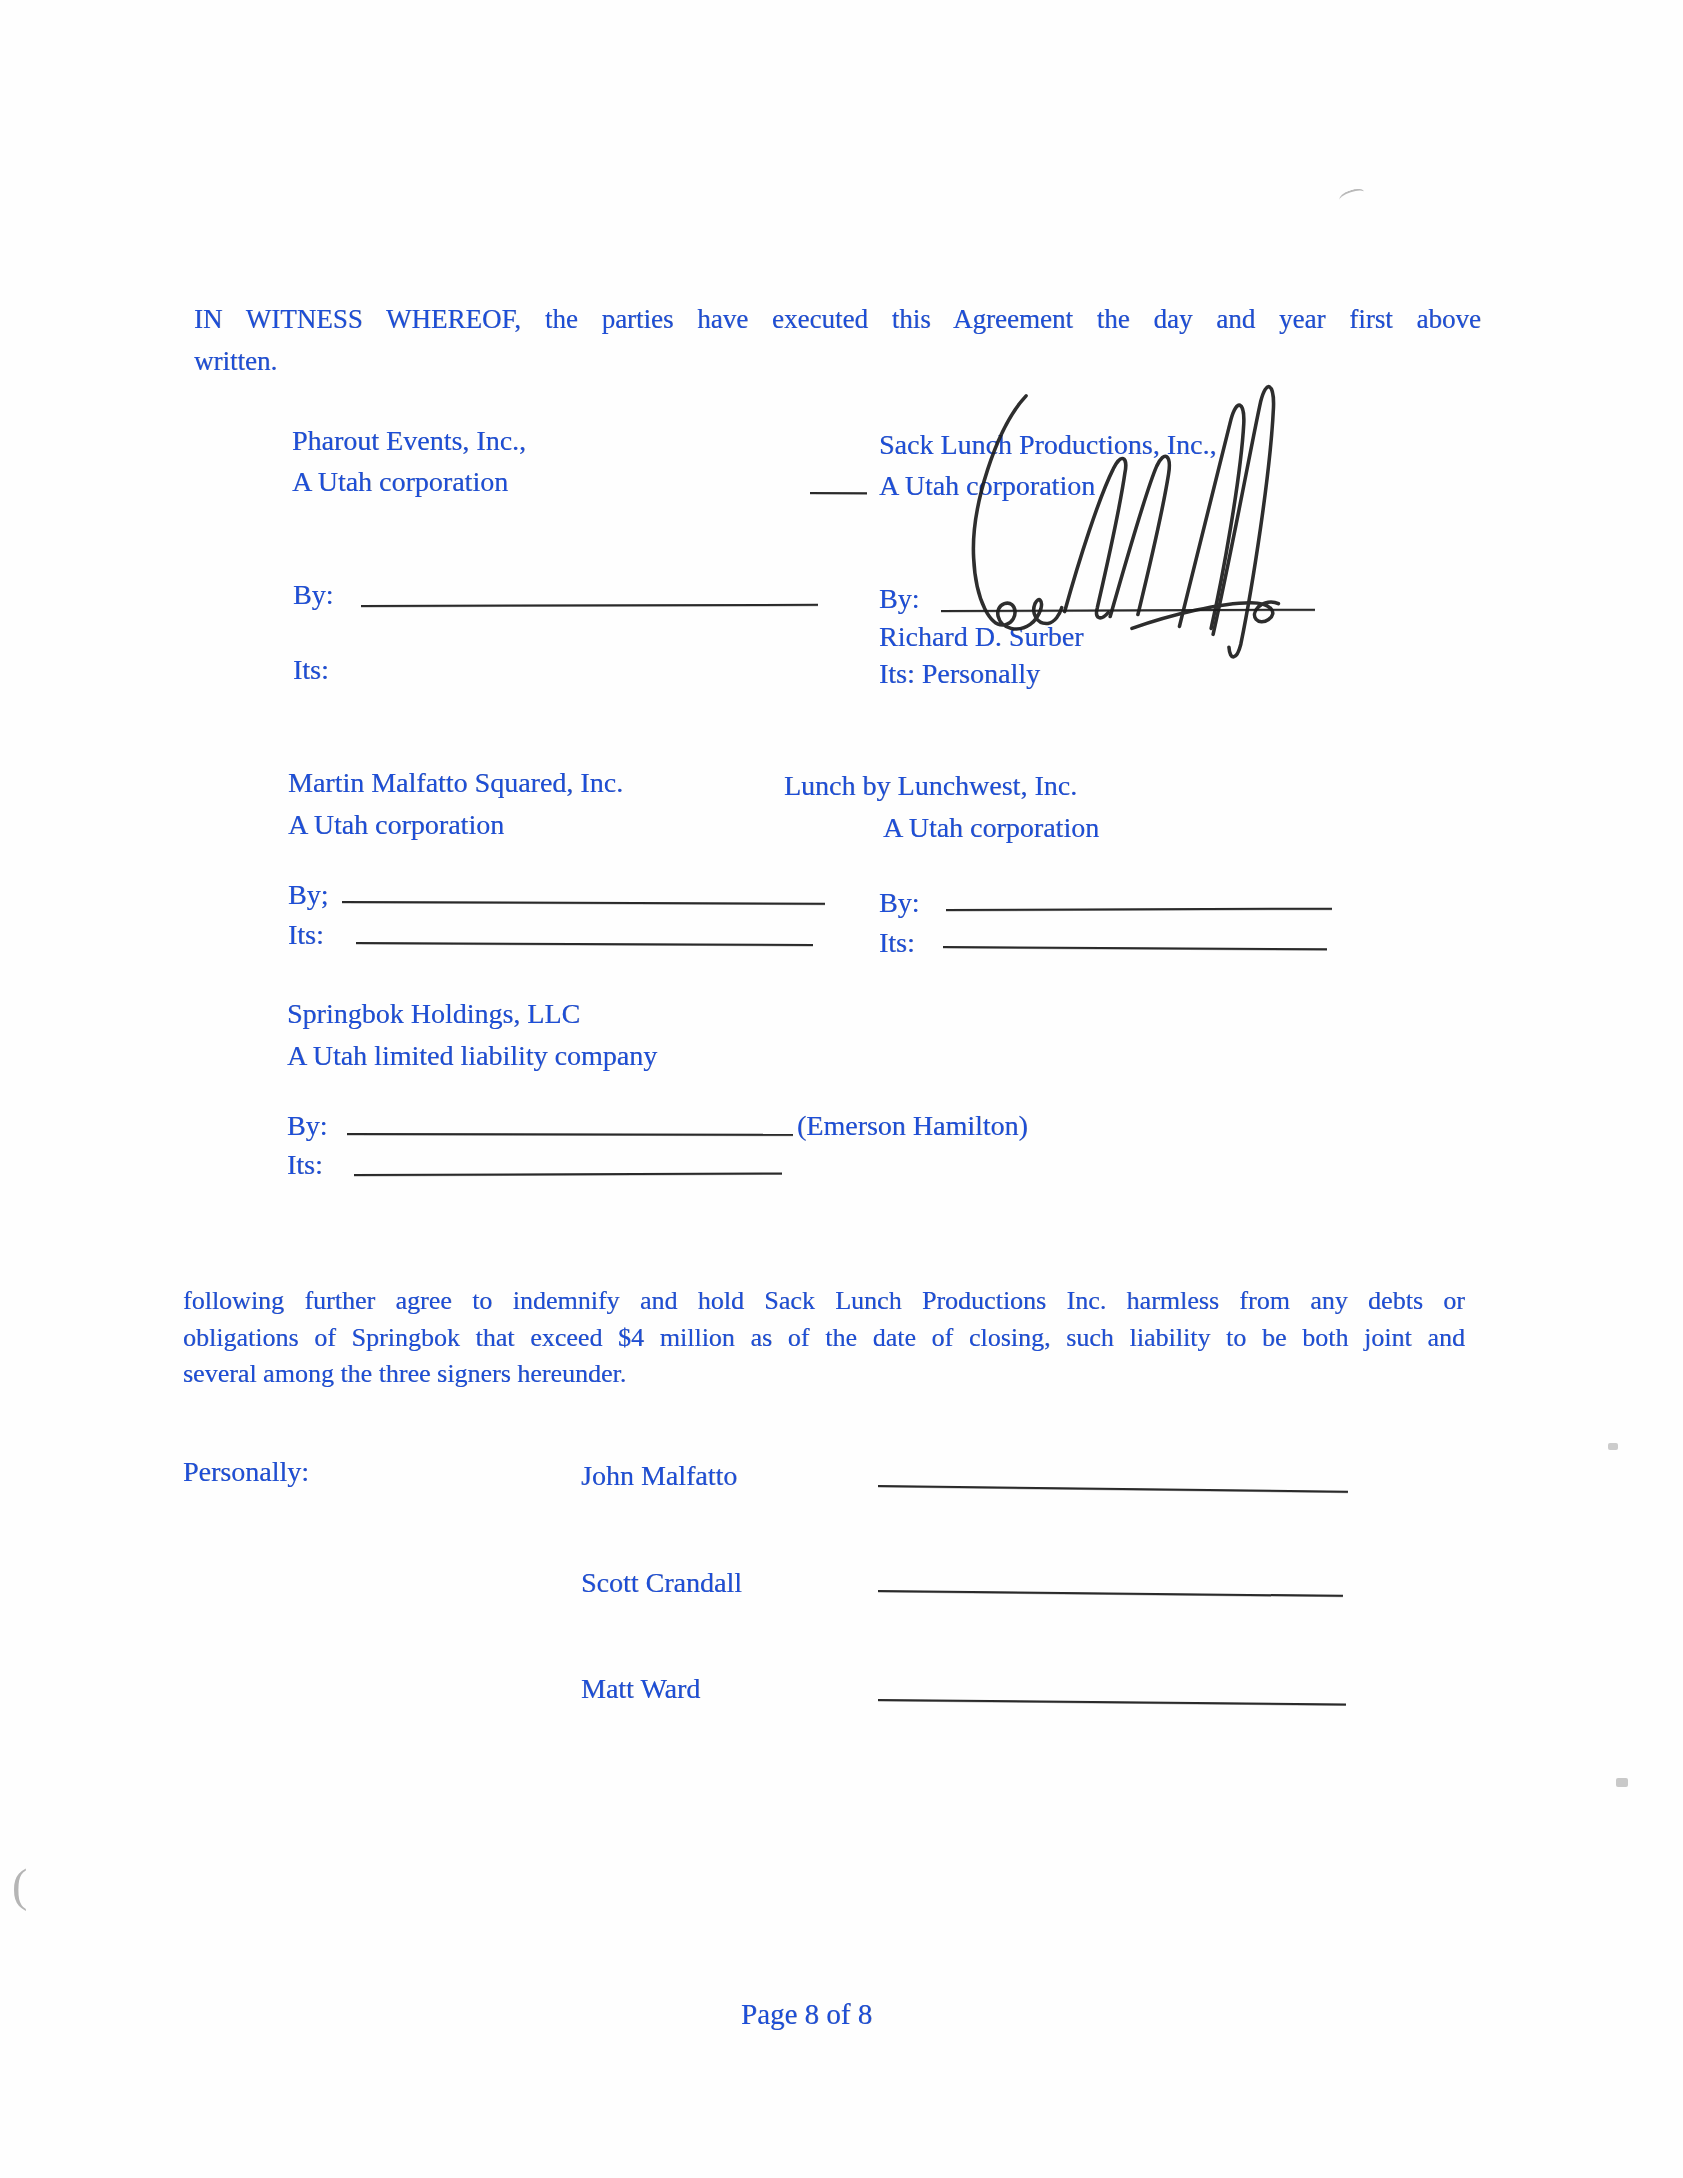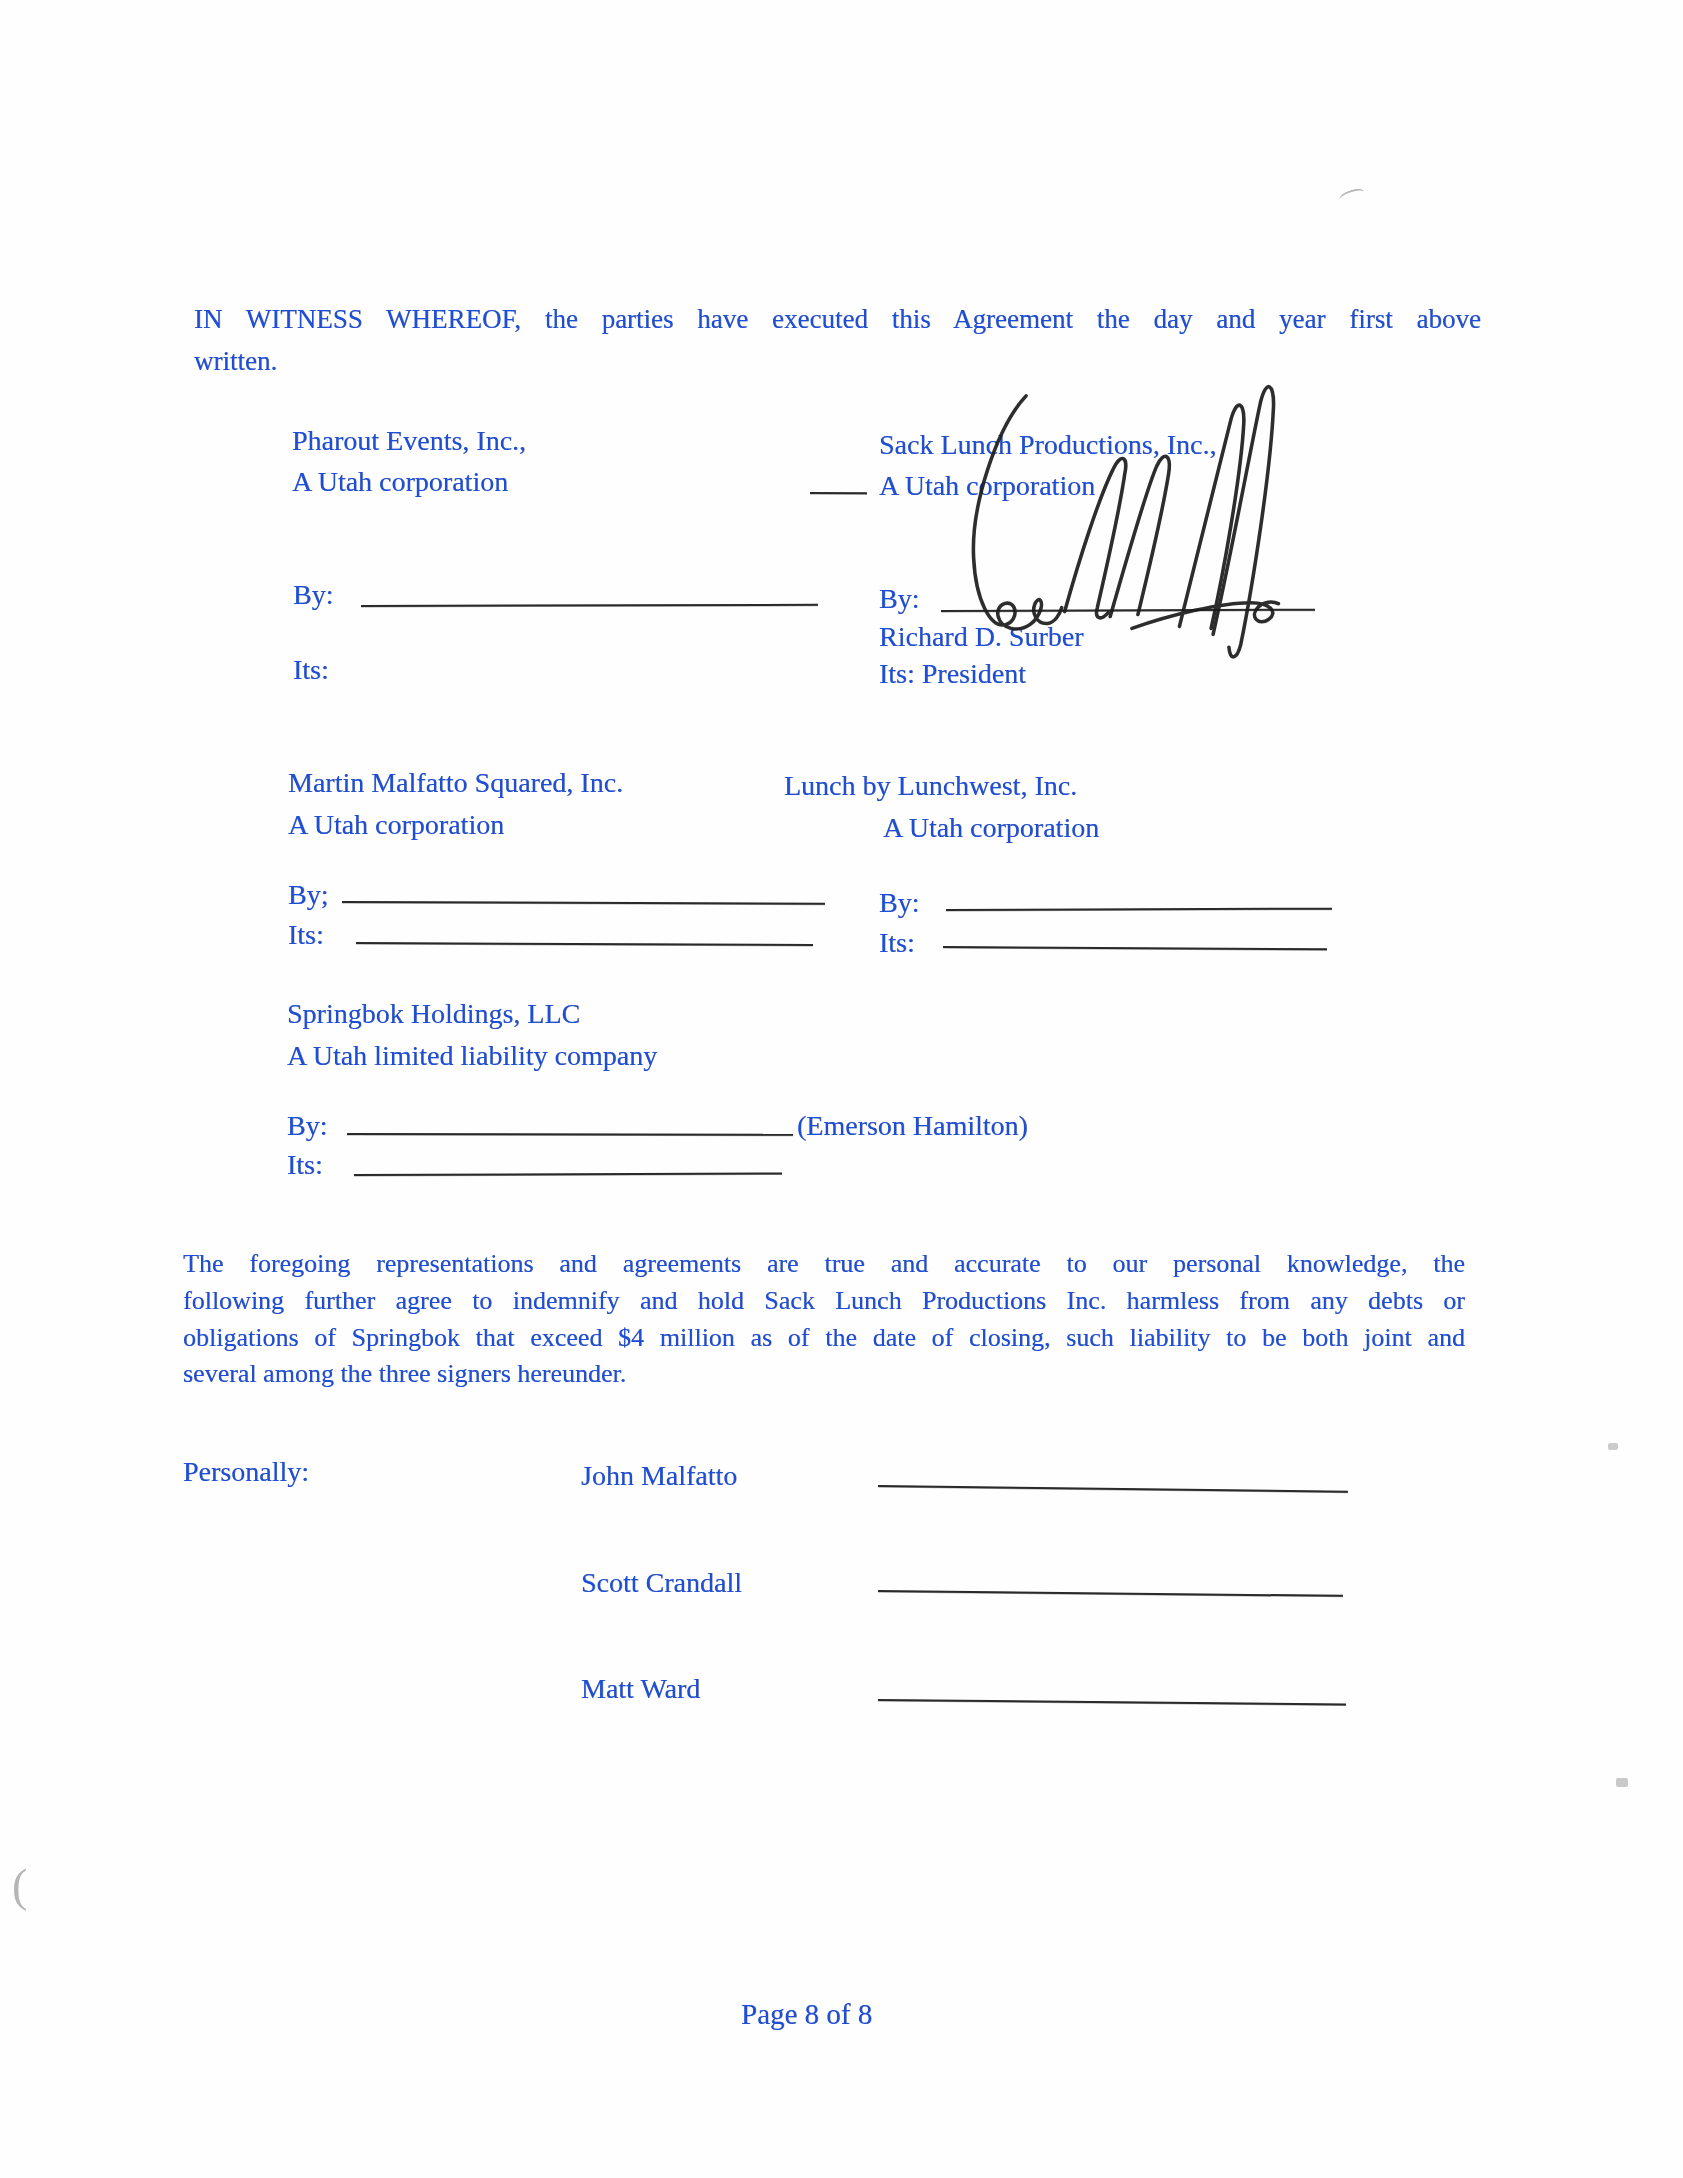--- a/index.html
+++ b/index.html
@@ -38,21 +38,21 @@
   <div class="t fs28" style="left:293px; top:574px;">By:</div>
   <div class="rule" style="left:361px; top:605px; width:457px; transform:rotate(-0.15deg);"></div>
   <div class="t fs28" style="left:293px; top:649px;">Its:</div>
 
   <div class="t fs28" style="left:879px; top:424px;">Sack Lunch Productions, Inc.,</div>
   <div class="t fs28" style="left:879px; top:465px;">A Utah corporation</div>
   <div class="rule" style="left:810px; top:492px; width:57px; transform:rotate(0.3deg);"></div>
   <div class="t fs28" style="left:879px; top:578px;">By:</div>
   <div class="rule" style="left:941px; top:610px; width:374px; transform:rotate(-0.2deg);"></div>
   <div class="t fs28" style="left:879px; top:616px;">Richard D. Surber</div>
-  <div class="t fs28" style="left:879px; top:653px;">Its: President</div>
+  <div class="t fs28" style="left:879px; top:653px;">Its: Personally</div>
 
   <svg class="sig" style="left:941px; top:376px;" width="376" height="297" viewBox="0 0 380 300">
     <g stroke="#1c1c1c" stroke-width="3.6" fill="none" stroke-linecap="round" opacity="0.92">
       <path d="M 86 20 C 56 52, 30 132, 33 184 C 35 226, 50 256, 66 251 C 79 247, 77 226, 64 230 C 53 234, 56 252, 71 255 C 86 258, 97 248, 101 235 C 103 227, 99 222, 95 230 C 91 240, 97 251, 108 250 C 115 249, 120 241, 122 234"></path>
       <path d="M 125 238 C 140 184, 160 122, 174 94 C 182 77, 189 82, 186 97 C 180 139, 166 199, 158 234 C 155 245, 161 248, 169 239"></path>
       <path d="M 171 243 C 188 184, 207 116, 218 91 C 226 74, 233 80, 230 99 C 223 143, 207 208, 199 241"></path>
       <path d="M 193 255 C 233 241, 283 229, 313 229 C 333 229, 341 239, 331 246 C 321 253, 311 243, 321 233 C 326 228, 335 227, 341 230"></path>
       <path d="M 241 253 C 261 172, 283 82, 293 44 C 299 22, 307 26, 306 48 C 303 102, 285 202, 273 255"></path>
       <path d="M 275 261 C 295 172, 315 62, 323 26 C 329 2, 337 8, 336 32 C 333 97, 315 212, 303 271 C 299 287, 292 288, 291 274"></path>
     </g>
@@ -73,21 +73,20 @@
   <div class="rule" style="left:943px; top:946px; width:384px; transform:rotate(0.35deg);"></div>
 
   <div class="t fs28" style="left:287px; top:993px;text-align:center;">Springbok Holdings, LLC</div>
   <div class="t fs28" style="left:287px; top:1035px;">A Utah limited liability company</div>
   <div class="t fs28" style="left:287px; top:1105px;">By:</div>
   <div class="rule" style="left:347px; top:1133px; width:446px; transform:rotate(0.1deg);"></div>
   <div class="t fs28" style="left:797px; top:1105px;">(Emerson Hamilton)</div>
   <div class="t fs28" style="left:287px; top:1144px;">Its:</div>
   <div class="rule" style="left:354px; top:1174px; width:428px; transform:rotate(-0.2deg);"></div>
 
-  <div class="t fs26 just" style="left:183px; top:1245px; width:1282px;">The foregoing representations and agreements are true and accurate to our personal knowledge, the</div>
   <div class="t fs26 just" style="left:183px; top:1282px; width:1282px;">following further agree to indemnify and hold Sack Lunch Productions Inc. harmless from any debts or</div>
   <div class="t fs26 just" style="left:183px; top:1319px; width:1282px;">obligations of Springbok that exceed $4 million as of the date of closing, such liability to be both joint and</div>
   <div class="t fs26" style="left:183px; top:1355px;">several among the three signers hereunder.</div>
 
   <div class="t fs28" style="left:183px; top:1451px;">Personally:</div>
 
   <div class="t fs28" style="left:581px; top:1455px;">John Malfatto</div>
   <div class="rule" style="left:878px; top:1485px; width:470px; transform:rotate(0.7deg);"></div>
 
   <div class="t fs28" style="left:581px; top:1562px;">Scott Crandall</div>

